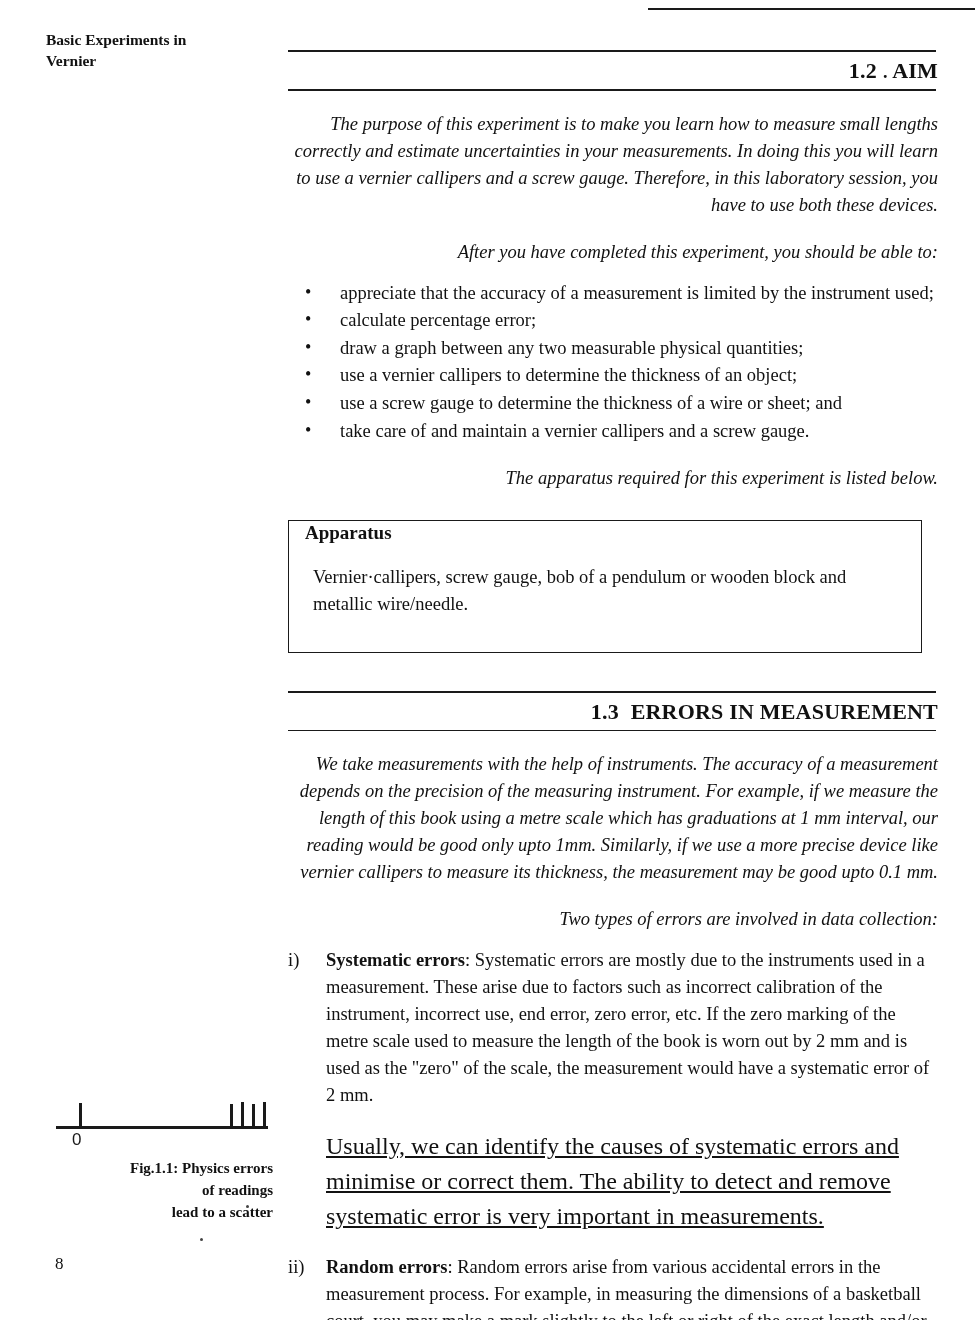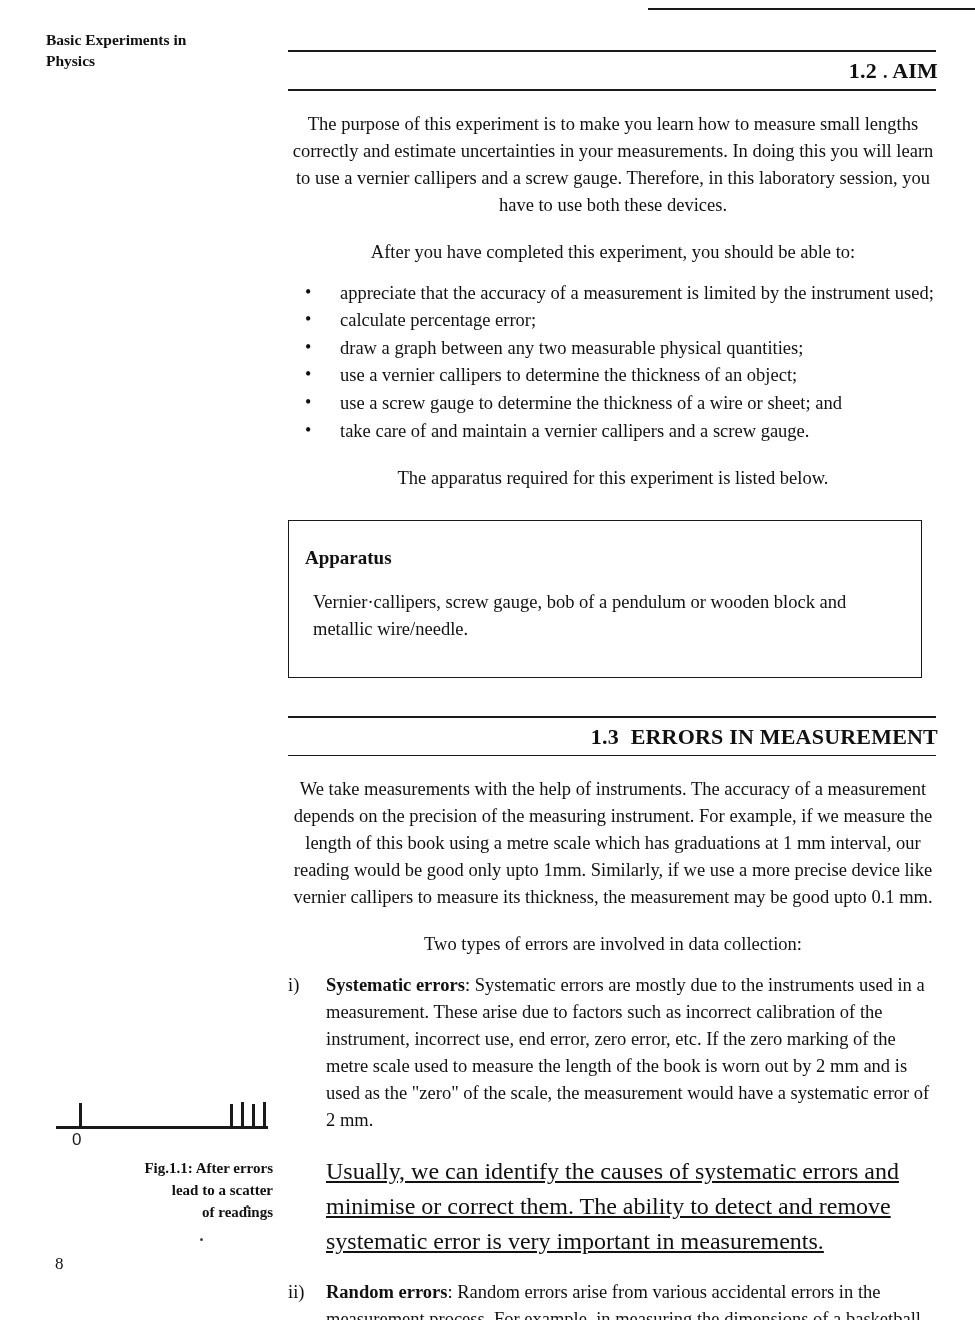--- a/index.html
+++ b/index.html
@@ -142,21 +142,22 @@
     text-align: right;
   }
   .section-head h2 .num { margin-right: 6px; }
   .section-head h2 .dotsep { font-size: 18px; }
 
   p.body {
     margin: 0;
     padding: 0;
     font-size: 18.5px;
     line-height: 1.46;
-    text-align: center;
+    text-align: right;
+    font-style: italic;
   }
   .gap-sm { height: 14px; }
   .gap-md { height: 20px; }
   .gap-lg { height: 28px; }
 
   ul.aims {
     margin: 0;
     padding: 0 0 0 10px;
     list-style: none;
   }
@@ -170,21 +171,21 @@
   ul.aims li .bullet {
     position: absolute;
     left: 7px;
     top: 0;
     font-size: 18px;
   }
 
   .apparatus-box {
     border: 1.8px solid #1a1a1a;
     width: 634px;
-    padding: 26px 16px 26px 16px;
+    padding: 1px 16px 26px 16px;
     box-sizing: border-box;
   }
   .apparatus-box h3 {
     margin: 0 0 20px 0;
     font-size: 19px;
     font-weight: bold;
   }
   .apparatus-box p {
     margin: 8px;
     font-size: 18.5px;
@@ -220,37 +221,37 @@
 </style>
 </head>
 <body>
 
 <div class="top-edge-rule"></div>
 
 <div class="margin-col">
 
   <div class="running-head">
     <div>Basic Experiments in</div>
-    <div>Physics</div>
+    <div>Vernier</div>
   </div>
 
   <div class="figure-wrap">
     <div class="fig-axis"></div>
     <div class="fig-tick zero"></div>
     <div class="fig-tick s1"></div>
     <div class="fig-tick s2"></div>
     <div class="fig-tick s3"></div>
     <div class="fig-tick s4"></div>
     <div class="fig-zero-label">0</div>
   </div>
 
   <div class="fig-caption">
-    <div>Fig.1.1: After errors</div>
+    <div>Fig.1.1: Physics errors</div>
+    <div>of readings</div>
     <div>lead to a scatter</div>
-    <div>of readings</div>
   </div>
 
   <div class="stray-dot" style="top:1205px;left:246px;"></div>
   <div class="stray-dot" style="top:1238px;left:200px;"></div>
 
   <div class="page-number">8</div>
 </div>
 
 <div class="body-col">
 

